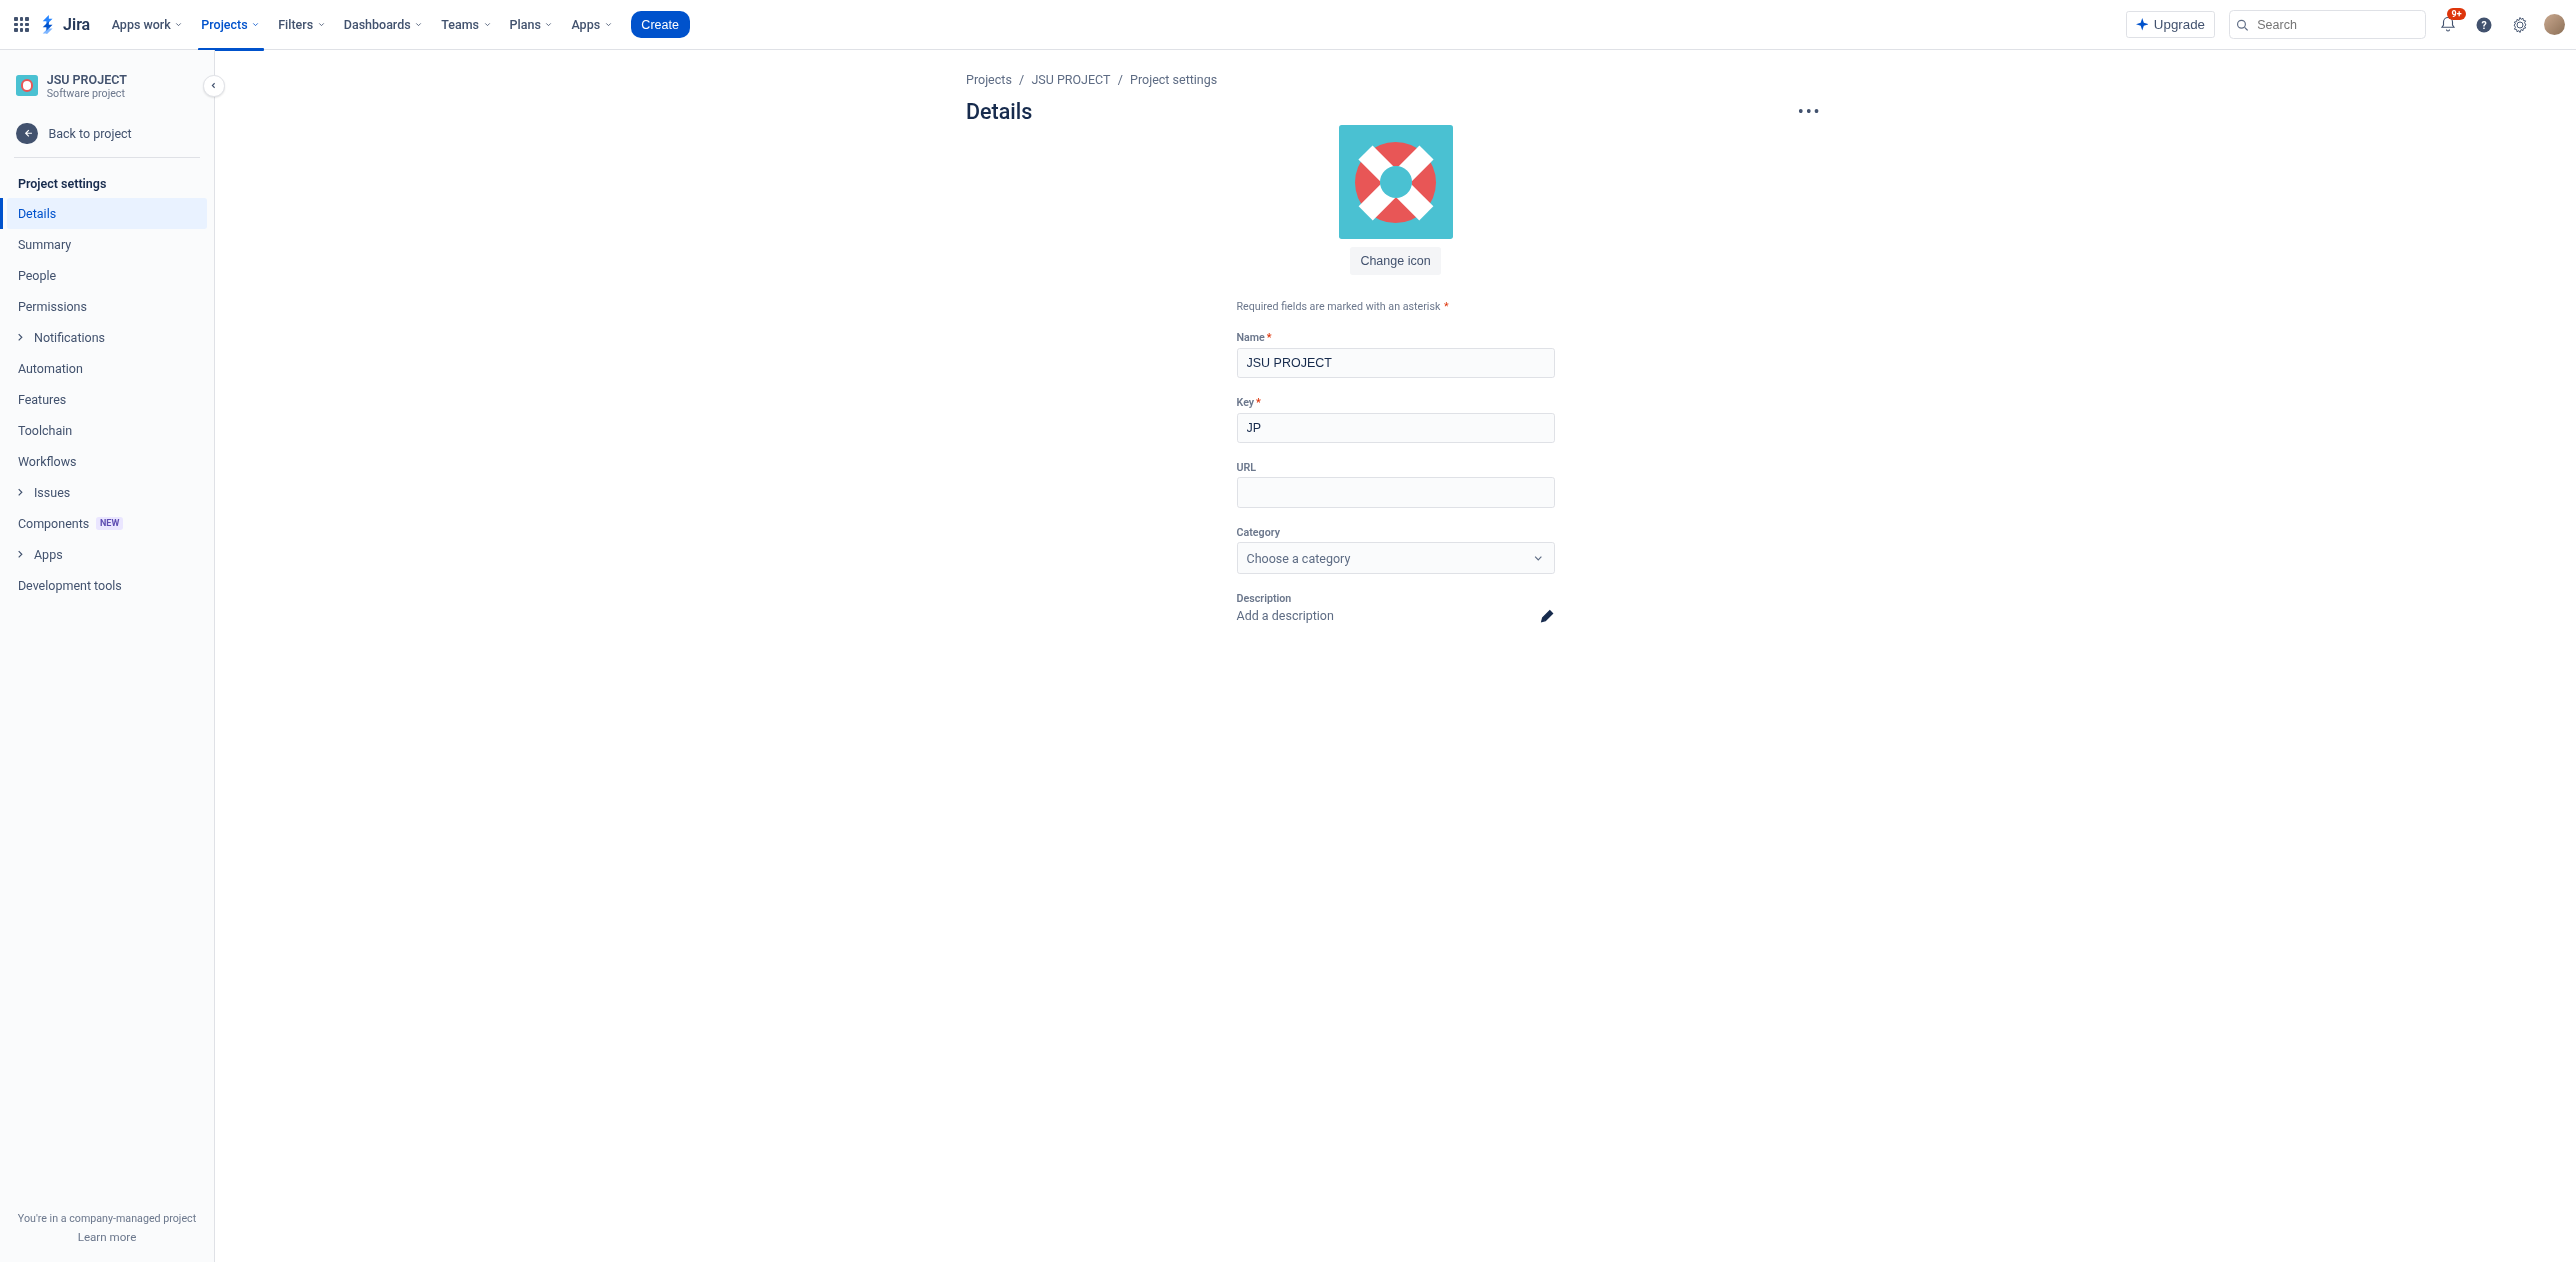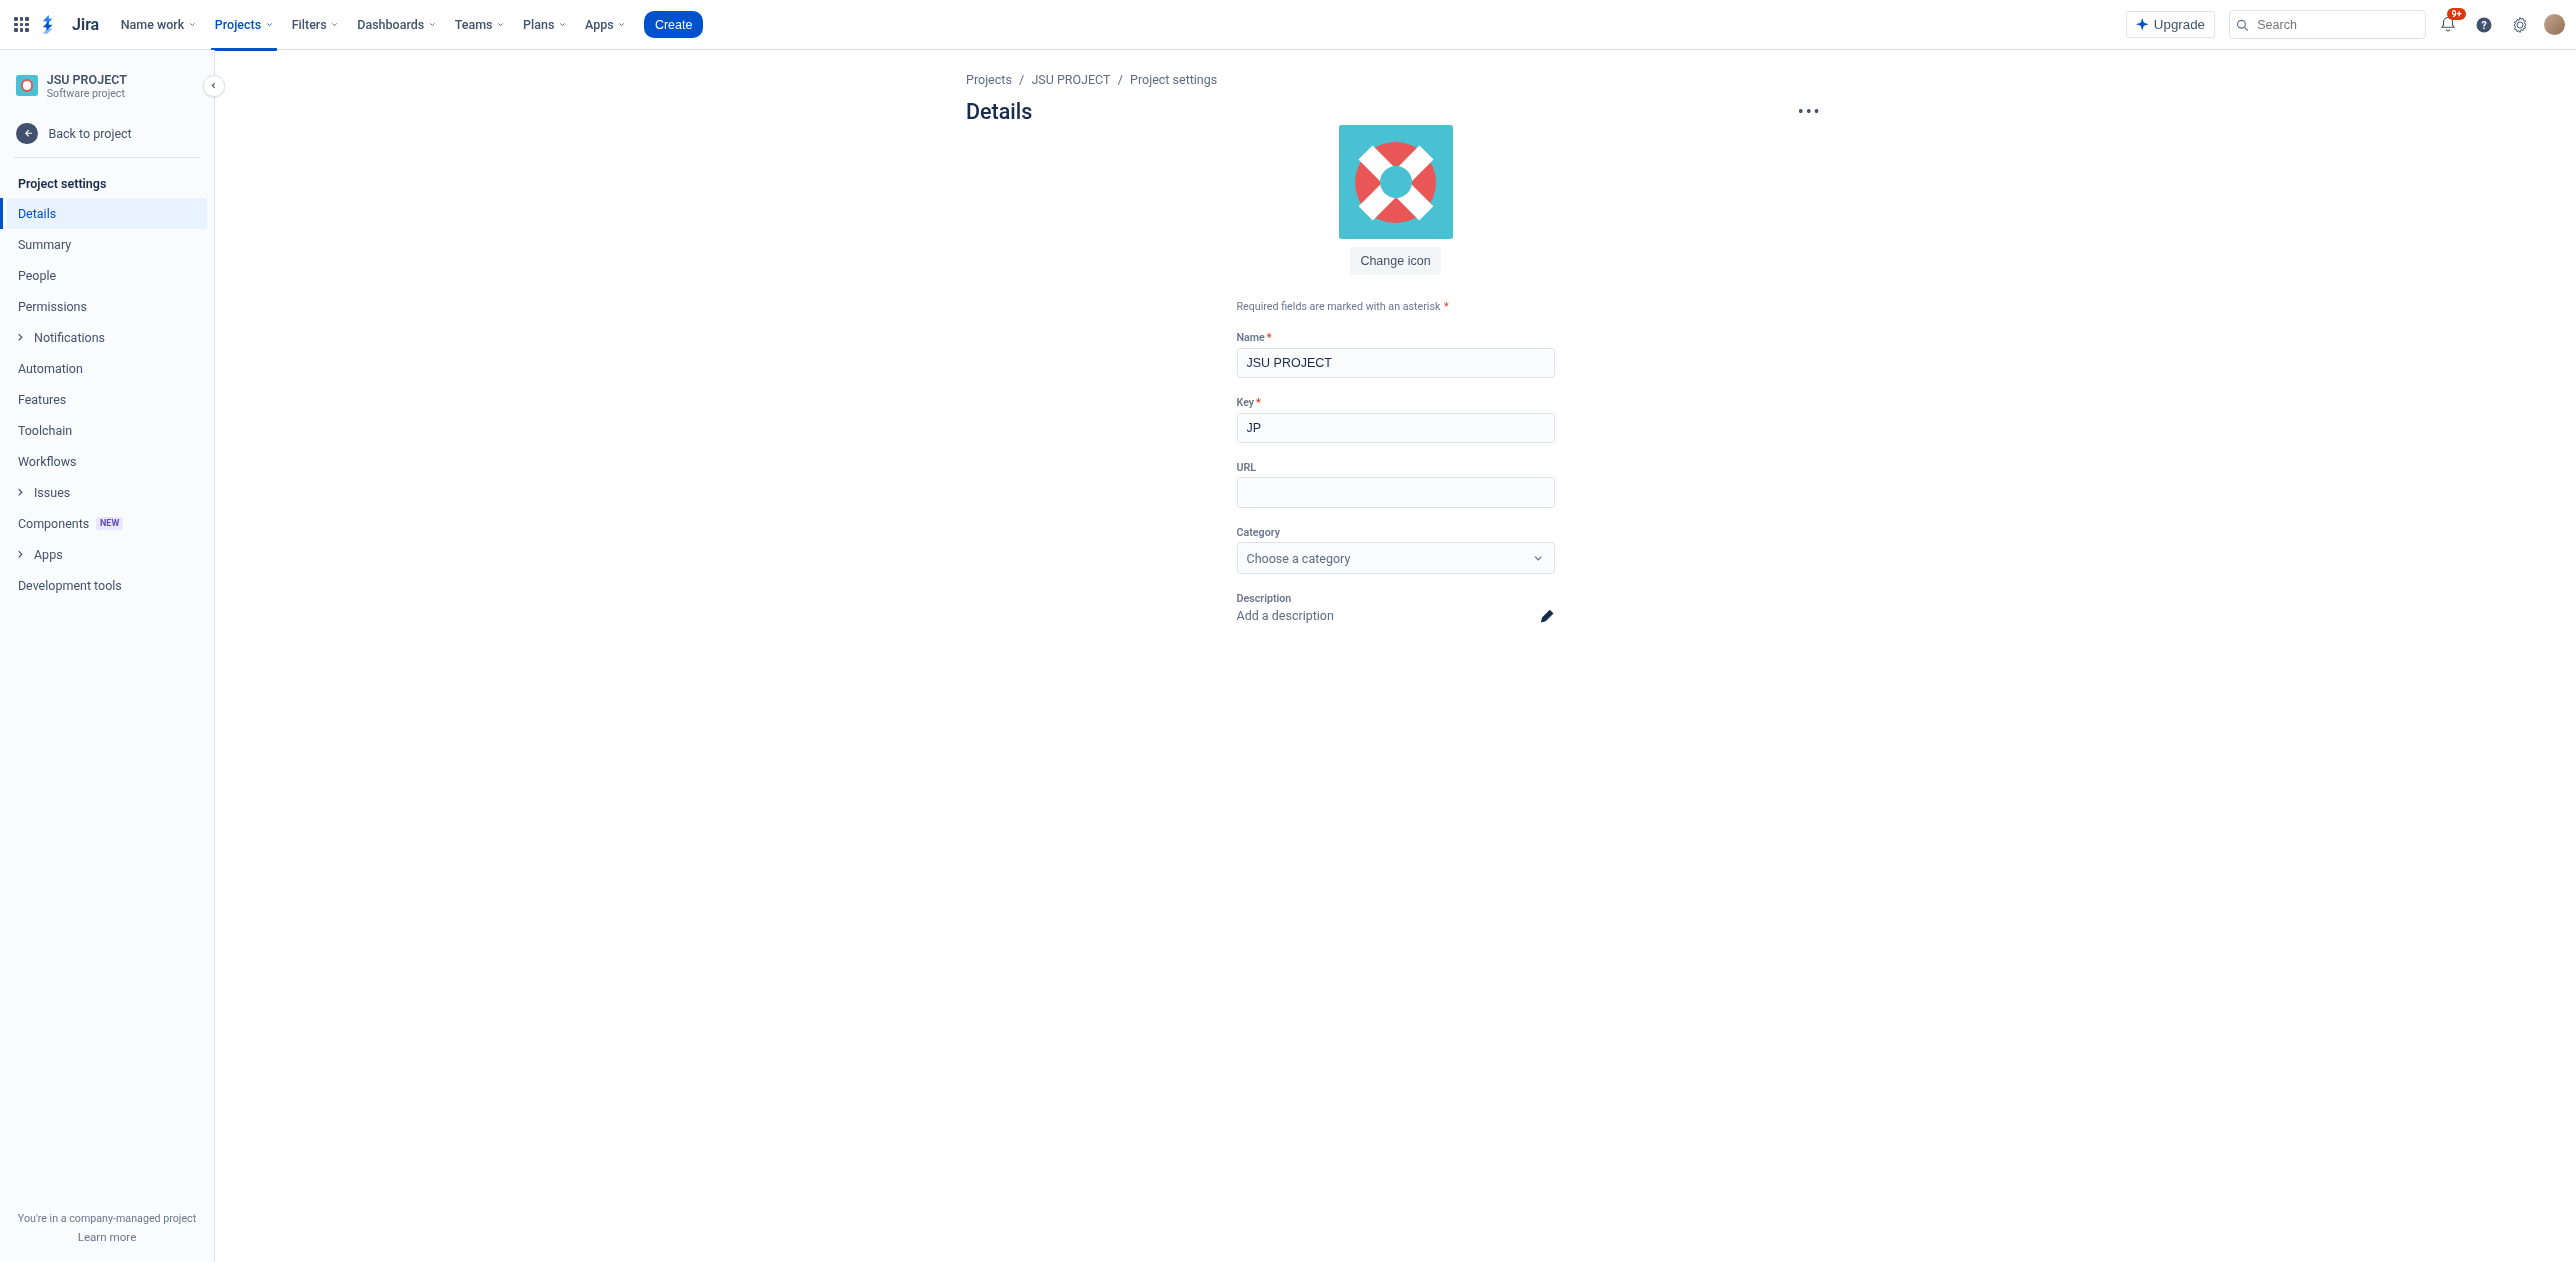--- a/index.html
+++ b/index.html
@@ -2,21 +2,21 @@
 <html style="font-size:14.3px"><head>
 <meta charset="utf-8">
 <style>
 * { box-sizing: border-box; margin: 0; padding: 0; }
 body { font-family: -apple-system, BlinkMacSystemFont, "Segoe UI", Roboto, sans-serif; font-size: 12.5px; color: #172B4D; background: #fff; }
 
 
 .topnav { height: 50px; border-bottom: 0.9px solid #DFE1E6; display: flex; align-items: center; padding: 0 10.7px; gap: 3.6px; }
 .app-switcher { width: 21.5px; height: 21.5px; display: grid; grid-template-columns: repeat(3,3.6px); grid-template-rows: repeat(3,3.6px); gap: 1.8px; padding: 3.6px; cursor: pointer; margin-right: 3.6px; }
 .app-switcher span { background: #42526E; width: 3.6px; height: 3.6px; border-radius: 0.9px; }
-.jira-logo { display: flex; align-items: center; gap: 13px; color: #253858; font-weight: 600; font-size: 16px; margin-right: 10.7px; cursor: pointer; }
+.jira-logo { display: flex; align-items: center; gap: 4px; color: #253858; font-weight: 600; font-size: 16px; margin-right: 10.7px; cursor: pointer; }
 .jira-logo svg { width: 19.7px; height: 19.7px; }
 .nav-items { display: flex; align-items: center; gap: 3.6px; }
 .nav-item { padding: 7.2px 7.2px; color: #42526E; font-weight: 500; cursor: pointer; display: flex; align-items: center; gap: 3.6px; border-radius: 2.7px; }
 .nav-item.active { color: #0052CC; position: relative; }
 .nav-item.active::after { content: ""; position: absolute; bottom: -11.6px; left: 3.6px; right: 3.6px; height: 2.7px; background: #0052CC; border-radius: 0.9px; }
 .chevron { width: 9px; height: 9px; }
 .create-btn { background: #0052CC; color: #fff; border: none; padding: 6.3px 10.7px; font-weight: 500; border-radius: 10px; cursor: pointer; margin-left: 7.2px; font-size: 12.5px; }
 .nav-spacer { flex: 1; }
 .upgrade-btn { border: 0.9px solid #DFE1E6; background: #fff; padding: 5.4px 9px; border-radius: 2.7px; display: flex; align-items: center; gap: 5.4px; cursor: pointer; color: #42526E; font-weight: 500; }
 .upgrade-btn svg { color: #0052CC; }
@@ -97,21 +97,21 @@
   <div class="jira-logo">
     <svg viewBox="0 0 32 32">
         <path fill="#2684FF" d="M16 0L6 10h6v6l10-10h-6V0z"></path>
         <path fill="#0052CC" d="M16 10L6 20h6v6l10-10h-6v-6z"></path>
         <path fill="#2684FF" d="M16 20L6 30h6v2l10-10h-6v-2z" opacity="0.6"></path>
       </svg>
     <span>Jira</span>
   </div>
   <div class="nav-items">
     <div class="nav-item">
-        <span>Name work</span>
+        <span>Apps work</span>
         <svg class="chevron" viewBox="0 0 16 16">
           <path d="M4 6l4 4 4-4" stroke="currentColor" stroke-width="1.5" fill="none"></path>
         </svg>
       </div>
     <div class="nav-item active">
         <span>Projects</span>
         <svg class="chevron" viewBox="0 0 16 16">
           <path d="M4 6l4 4 4-4" stroke="currentColor" stroke-width="1.5" fill="none"></path>
         </svg>
       </div>

